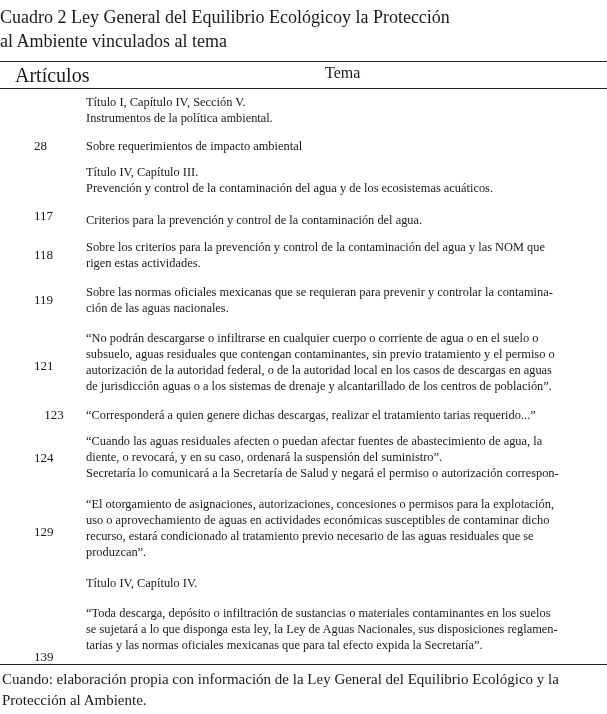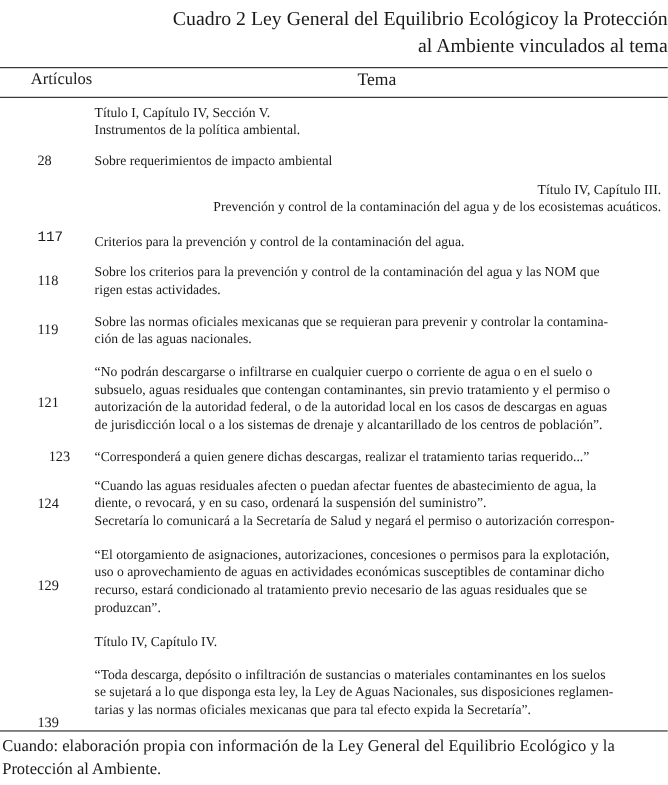--- a/index.html
+++ b/index.html
@@ -1,21 +1,21 @@
 <!DOCTYPE html>
 <html><head>
 <meta charset="utf-8">
 <style>
   html, body { margin:0; padding:0; background:#fff; }
   body { width:607px; height:714px; overflow:hidden; font-family:"Liberation Serif","DejaVu Serif",serif; color:#1a1a1a; }
-  .title { text-align:right; font-size:18px; line-height:24px; padding-top:5px; }
+  .title { text-align:left; font-size:18px; line-height:24px; padding-top:5px; }
   .rule-top { position:absolute; left:0; width:607px; top:61px; border-top:1.5px solid #222; }
   .rule-head { position:absolute; left:0; width:607px; top:88px; border-top:1.5px solid #222; }
   .rule-bottom { position:absolute; left:0; width:607px; top:664px; border-top:1.5px solid #222; }
-  .hdr-art { position:absolute; left:28px; top:64px; font-size:15px; }
+  .hdr-art { position:absolute; left:15px; top:64px; font-size:20px; }
   .hdr-tema { position:absolute; left:325px; top:64px; font-size:16px; }
   .row { position:absolute; left:0; width:607px; }
   .num { position:absolute; left:34px; font-size:13px; width:40px; }
   .txt { position:absolute; left:86px; width:515px; font-size:12.4px; line-height:16px; }
   .source { position:absolute; left:2px; top:669px; width:605px; font-size:15px; line-height:21px; }
 </style>
 </head>
 <body>
 
 <div class="title">
@@ -36,28 +36,28 @@
 </div>
 
 <div class="row" style="top:138px;">
   <div class="num" style="top:0;">28</div>
   <div class="txt" style="top:0;">
     <div>Sobre requerimientos de impacto ambiental</div>
   </div>
 </div>
 
 <div class="row" style="top:164px;">
-  <div class="txt" style="top:0;text-align:right;">
+  <div class="txt" style="top:0;">
     <div>Título IV, Capítulo III.</div>
     <div>Prevención y control de la contaminación del agua y de los ecosistemas acuáticos.</div>
   </div>
 </div>
 
 <div class="row" style="top:208px;">
-  <div class="num" style="top:0;font-family:Liberation Mono, monospace;">117</div>
+  <div class="num" style="top:0;">117</div>
   <div class="txt" style="top:4px;">
     <div>Criterios para la prevención y control de la contaminación del agua.</div>
   </div>
 </div>
 
 <div class="row" style="top:239px;">
   <div class="num" style="top:8px;">118</div>
   <div class="txt" style="top:0;">
     <div>Sobre los criterios para la prevención y control de la contaminación del agua y las NOM que</div>
     <div>rigen estas actividades.</div>
@@ -71,21 +71,21 @@
     <div>ción de las aguas nacionales.</div>
   </div>
 </div>
 
 <div class="row" style="top:330px;">
   <div class="num" style="top:28px;">121</div>
   <div class="txt" style="top:0;">
     <div>“No podrán descargarse o infiltrarse en cualquier cuerpo o corriente de agua o en el suelo o</div>
     <div>subsuelo, aguas residuales que contengan contaminantes, sin previo tratamiento y el permiso o</div>
     <div>autorización de la autoridad federal, o de la autoridad local en los casos de descargas en aguas</div>
-    <div>de jurisdicción local o a los sistemas de drenaje y alcantarillado de los centros de población”.</div>
+    <div>de jurisdicción aguas o a los sistemas de drenaje y alcantarillado de los centros de población”.</div>
   </div>
 </div>
 
 <div class="row" style="top:407px;">
   <div class="num" style="top:0;text-align:center;">123</div>
   <div class="txt" style="top:0;">
     <div>“Corresponderá a quien genere dichas descargas, realizar el tratamiento tarias requerido...”</div>
   </div>
 </div>
 

